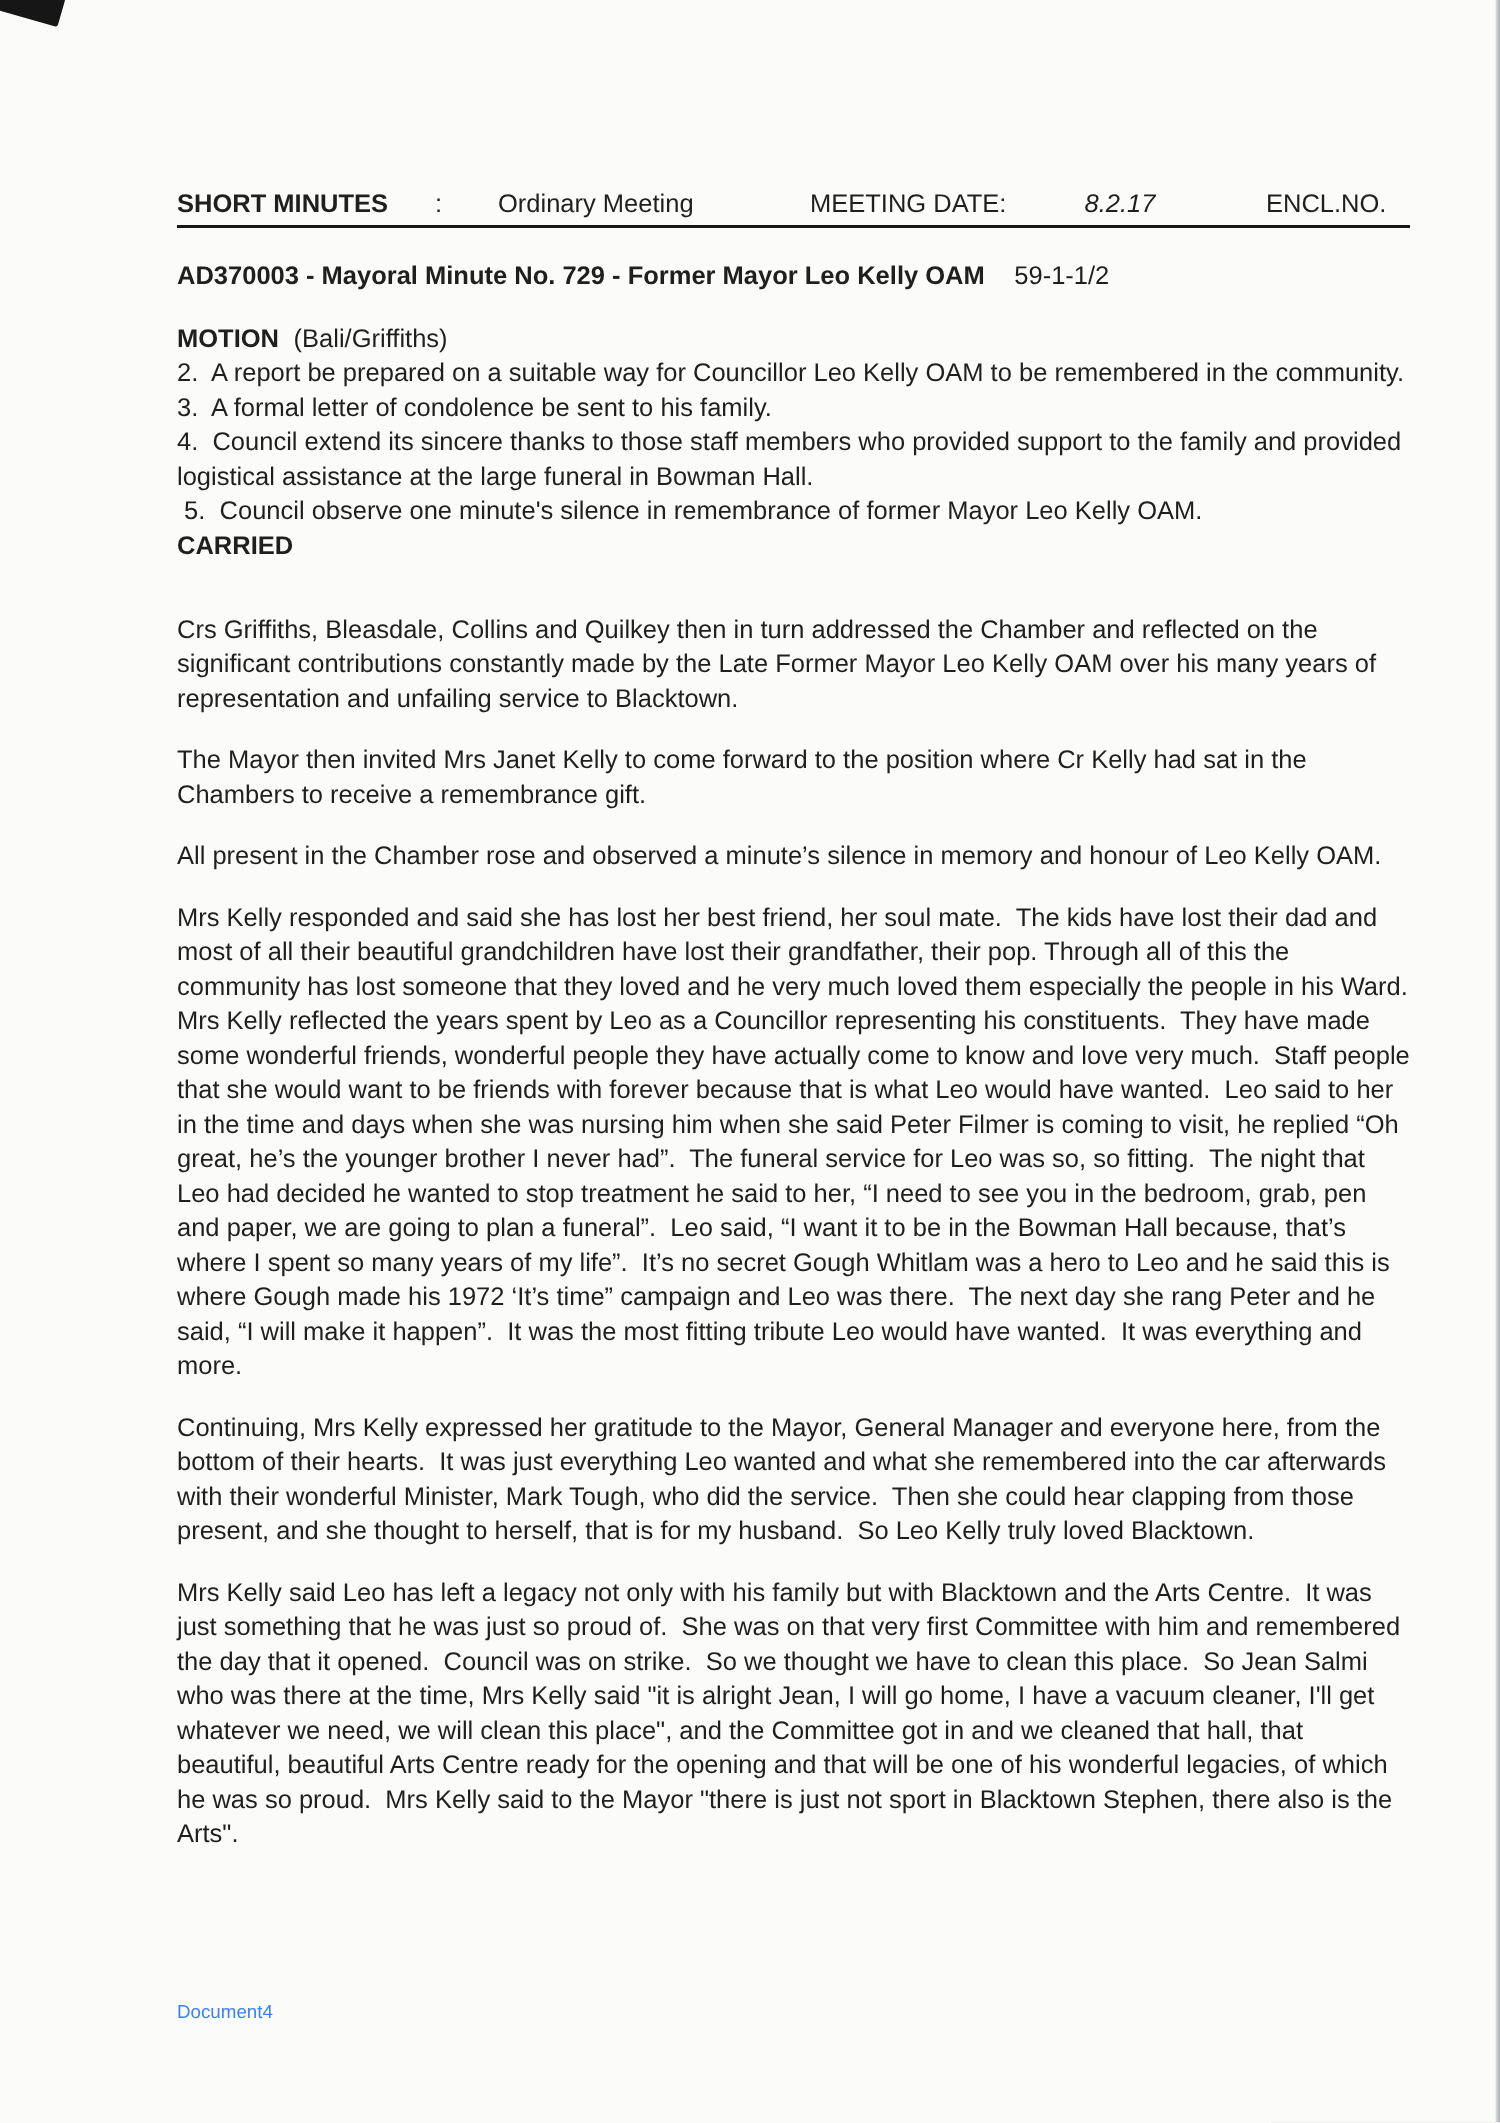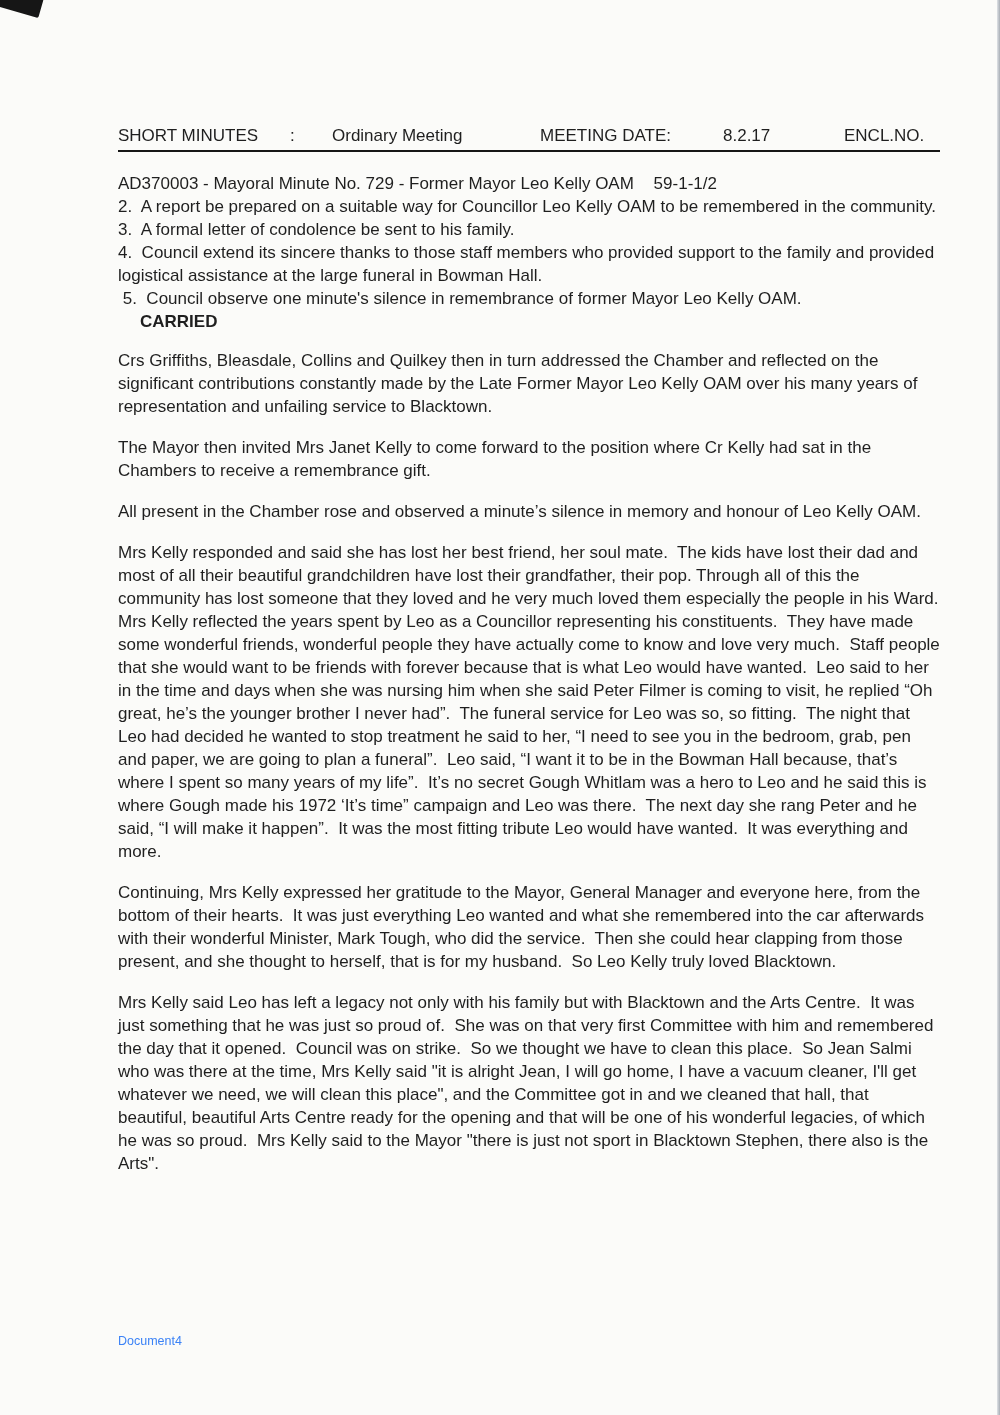--- a/index.html
+++ b/index.html
@@ -25,31 +25,31 @@
   }
   .header{
     position:relative;height:26px;
     border-bottom:2px solid #161616;
   }
   .header span{position:absolute;top:0;white-space:nowrap;}
   .h-label{left:0;}
   .h-colon{left:172px;}
   .h-type{left:214px;}
   .h-datelabel{left:422px;}
-  .h-date{left:605px;}
+  .h-date{left:605px;font-style:italic;}
   .h-encl{left:726px;}
   .title{margin-top:20px;white-space:nowrap;}
-  .bold{font-weight:normal;}
+  .bold{font-weight:bold;}
   .file-ref{margin-left:15px;font-weight:normal;}
   .motion-heading{margin-top:19px;}
   .movers{margin-left:5px;font-weight:normal;}
   .motion-item{white-space:pre-wrap;}
-  .result{font-weight:bold;margin-left:22px;}
+  .result{font-weight:bold;}
   .para{white-space:pre-wrap;margin-top:18px;}
-  .para.first{margin-top:16px;}
+  .para.first{margin-top:33px;}
   .footer{
     position:absolute;left:118px;top:1334px;
     font-size:12.5px;color:#3b82f6;
   }
 </style>
 </head>
 <body>
 
 <div class="page">
   <div class="corner-mark"></div>
@@ -64,20 +64,24 @@
       <span class="h-datelabel">MEETING DATE:</span>
       <span class="h-date">8.2.17</span>
       <span class="h-encl">ENCL.NO.</span>
     </div>
 
     <div class="title">
       <span class="bold">AD370003 - Mayoral Minute No. 729 - Former Mayor Leo Kelly OAM</span>
       <span class="file-ref">59-1-1/2</span>
     </div>
 
+    <div class="motion-heading">
+      <span class="bold">MOTION</span>
+      <span class="movers">(Bali/Griffiths)</span>
+    </div>
 
     <div class="motion-item">2.  A report be prepared on a suitable way for Councillor Leo Kelly OAM to be remembered in the community.</div>
     <div class="motion-item">3.  A formal letter of condolence be sent to his family.</div>
     <div class="motion-item">4.  Council extend its sincere thanks to those staff members who provided support to the family and provided logistical assistance at the large funeral in Bowman Hall.</div>
     <div class="motion-item"> 5.  Council observe one minute's silence in remembrance of former Mayor Leo Kelly OAM.</div>
     <div class="result">CARRIED</div>
 
     <div class="para first">Crs Griffiths, Bleasdale, Collins and Quilkey then in turn addressed the Chamber and reflected on the significant contributions constantly made by the Late Former Mayor Leo Kelly OAM over his many years of representation and unfailing service to Blacktown.</div>
     <div class="para">The Mayor then invited Mrs Janet Kelly to come forward to the position where Cr Kelly had sat in the Chambers to receive a remembrance gift.</div>
     <div class="para">All present in the Chamber rose and observed a minute’s silence in memory and honour of Leo Kelly OAM.</div>

